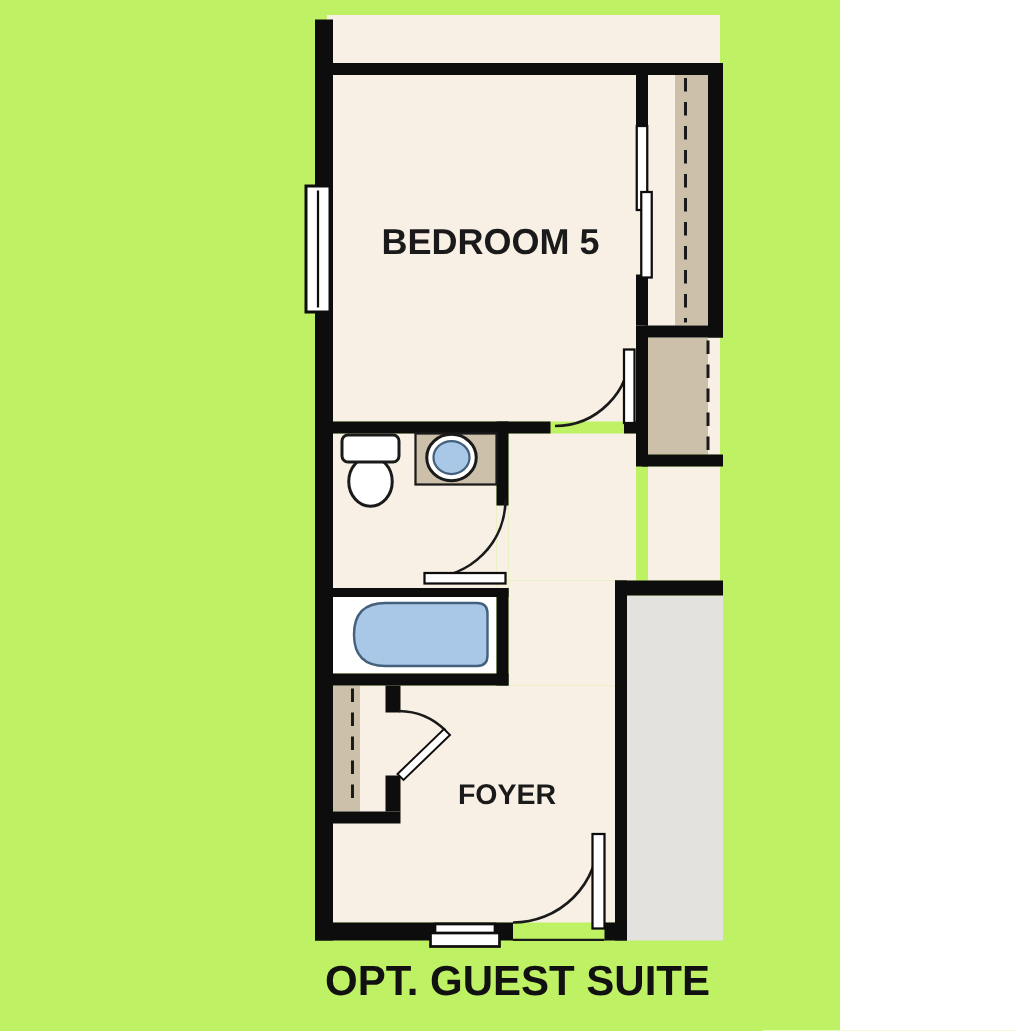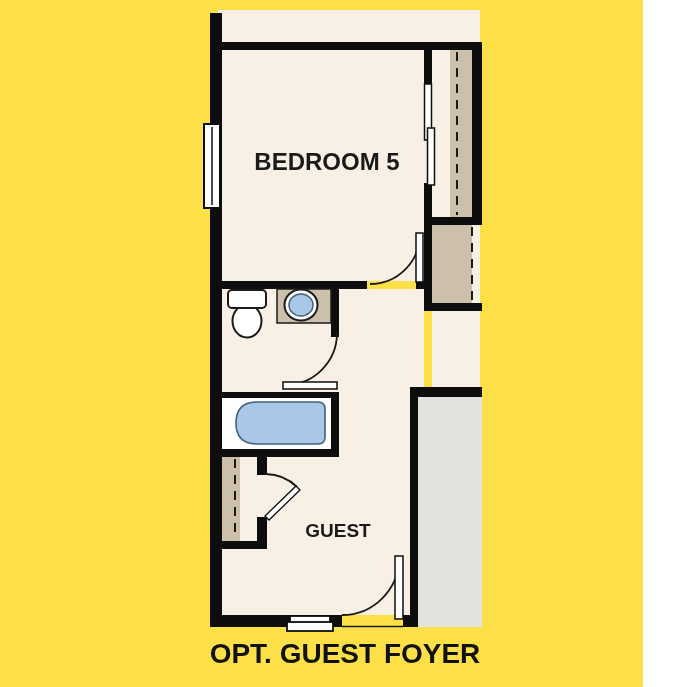--- a/index.html
+++ b/index.html
@@ -1,19 +1,19 @@
 <!DOCTYPE html>
 <html><head>
 <meta charset="utf-8">
 <style>
   html,body{margin:0;padding:0;background:#ffffff;}
   .stage{
     position:relative;
-    width:643px;height:687px;
-    background:#fde047;
+    width:560px;height:687px;
+    background:#bef264;
     font-family:"Liberation Sans", sans-serif;
     overflow:hidden;
   }
   .plan-svg{position:absolute;left:0;top:0;}
   .room-label{
     position:absolute;
     color:#1a1a1a;
     font-weight:bold;
     text-align:center;
     line-height:1.05;
@@ -123,16 +123,16 @@
         <ellipse cx="301" cy="305" rx="12" ry="11" fill="#a9c8e8" stroke="#44607c" stroke-width="1.5"></ellipse>
       </g>
 
       <path d="M257,402 L318,402 Q325,402 325,409 L325,437 Q325,444 318,444 L257,444 Q236,444 236,423 Q236,402 257,402 Z" fill="#a9c8e8" stroke="#44607c" stroke-width="1.6"></path>
     </g>
   </svg>
 
   <div class="room-label lbl-bedroom">BEDROOM 5</div>
 
 
-  <div class="room-label lbl-foyer">GUEST</div>
+  <div class="room-label lbl-foyer">FOYER</div>
 
-  <div class="room-label lbl-title">OPT. GUEST FOYER</div>
+  <div class="room-label lbl-title">OPT. GUEST SUITE</div>
 </div>
 
 </body></html>

